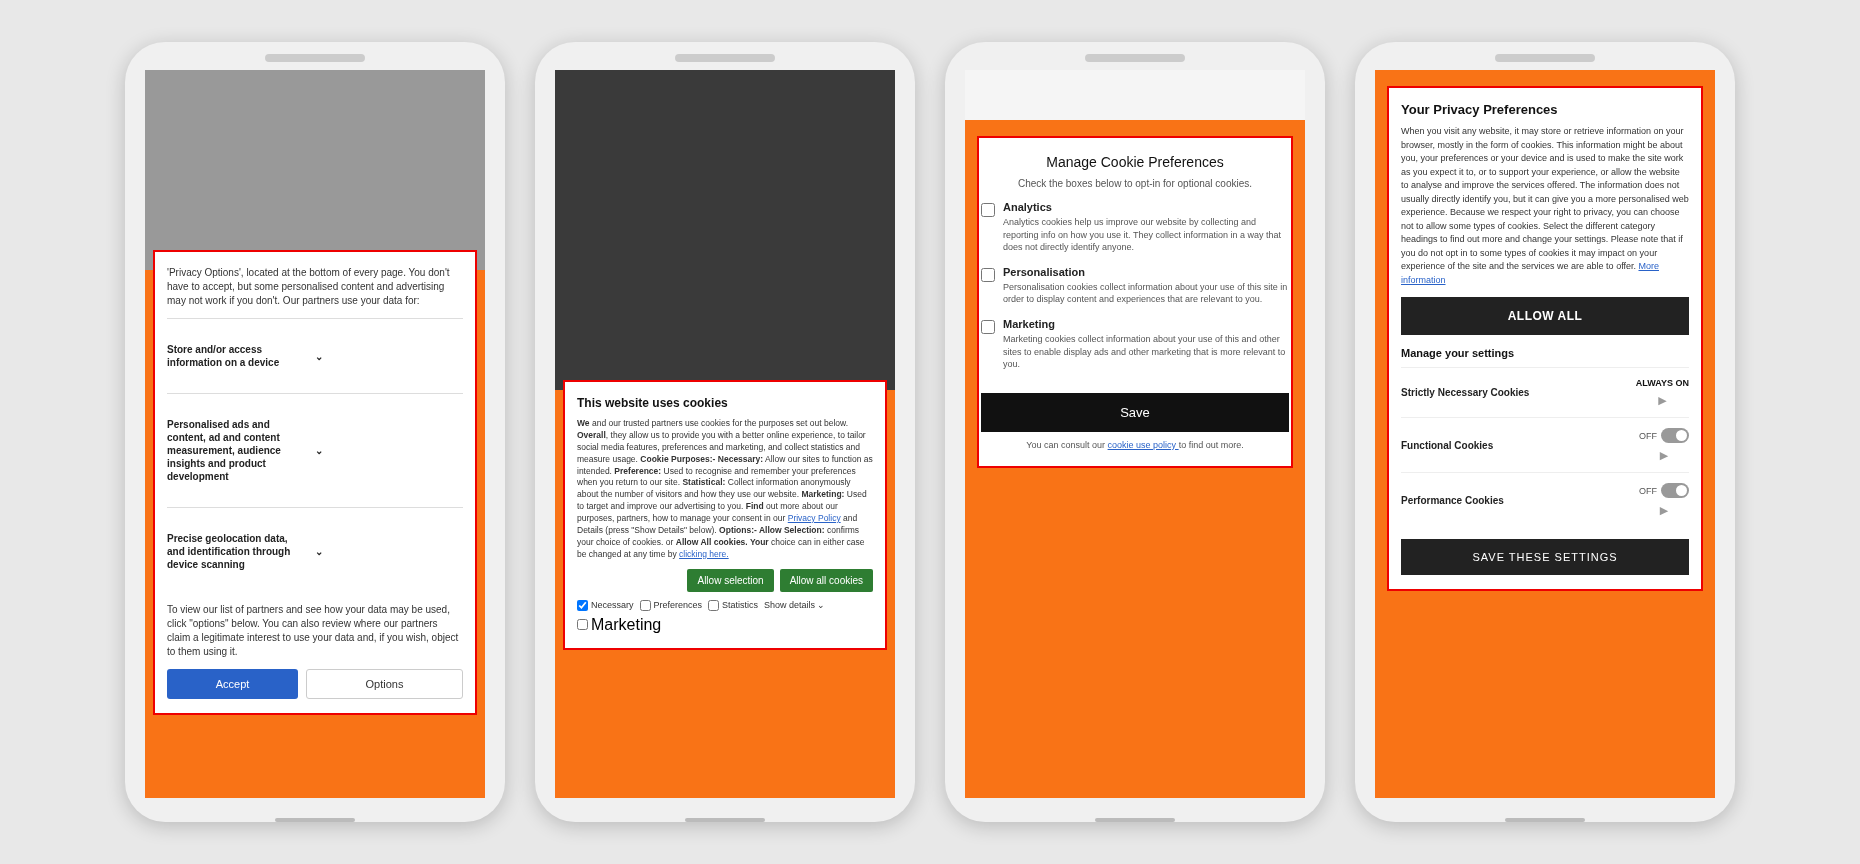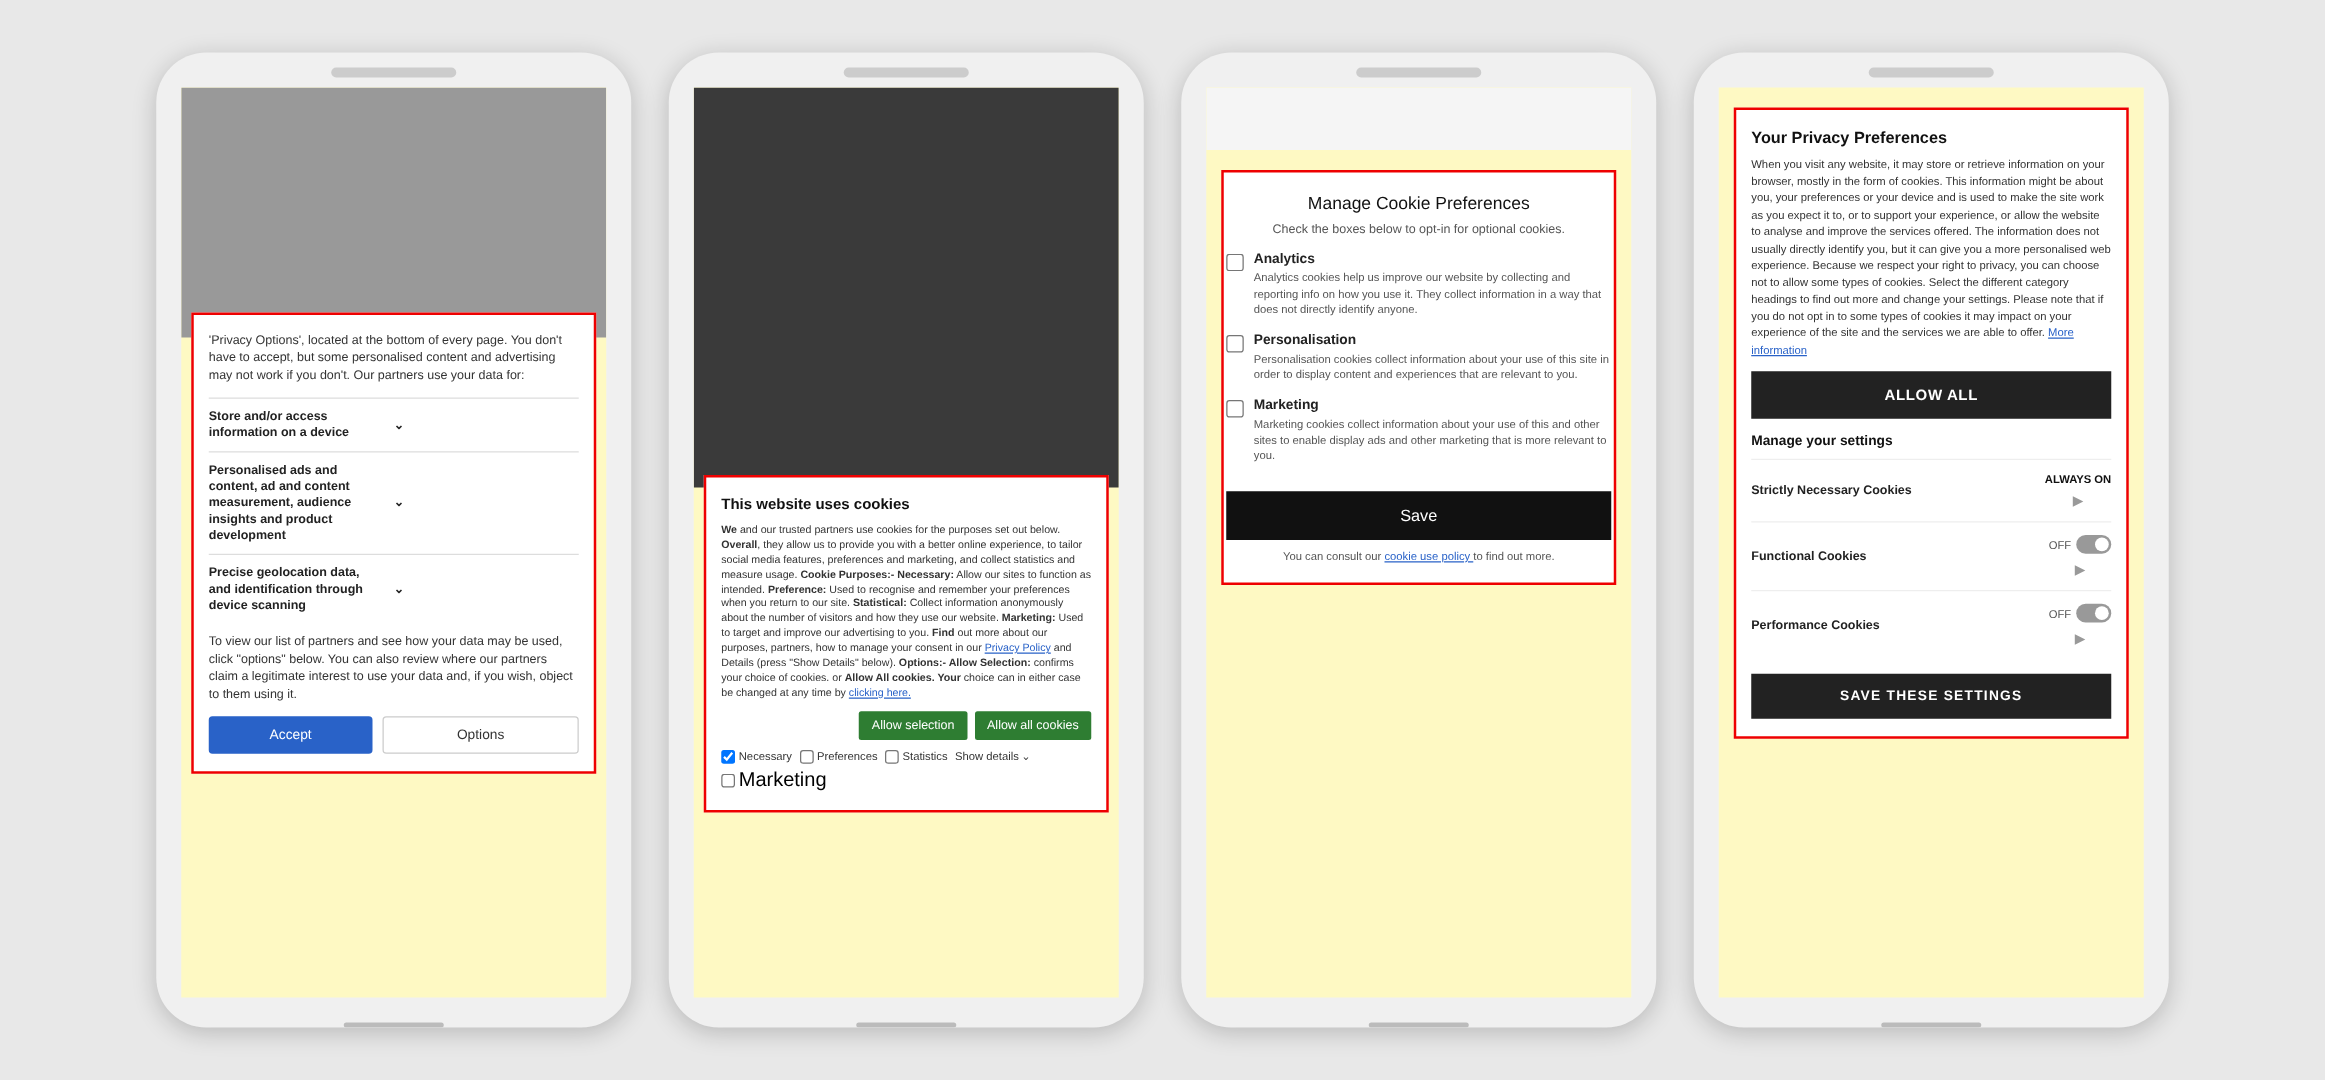--- a/index.html
+++ b/index.html
@@ -37,21 +37,21 @@
     .phone-notch {
       width: 100px;
       height: 8px;
       background: #ccc;
       border-radius: 4px;
       margin-top: 12px;
       margin-bottom: 8px;
     }
 
     .phone-screen {
-      background: #fef9c3;
+      background: #f97316;
       width: 340px;
       flex: 1;
       overflow: hidden;
       position: relative;
       margin-bottom: 16px;
     }
 
     
     .phone1-bg {
       background: #999;
@@ -70,21 +70,21 @@
 
     .cookie-dialog-1 p {
       font-size: 10px;
       color: #333;
       margin-bottom: 10px;
       line-height: 1.4;
     }
 
     .accordion-item {
       border-top: 1px solid #ddd;
-      padding: 8px 0;
+      padding: 24px 0;
       display: flex;
       justify-content: space-between;
       align-items: center;
       cursor: pointer;
     }
 
     .accordion-item span {
       font-size: 10px;
       font-weight: bold;
       color: #222;
@@ -421,21 +421,21 @@
       color: #999;
     }
 
     .btn-save-settings {
       background: #222;
       color: #fff;
       border: none;
       padding: 12px;
       width: 100%;
       font-size: 11px;
-      font-weight: bold;
+      font-weight: normal;
       letter-spacing: 1px;
       cursor: pointer;
       margin-top: 12px;
     }
 
     .phone-bottom-bar {
       width: 80px;
       height: 4px;
       background: #bbb;
       border-radius: 2px;

